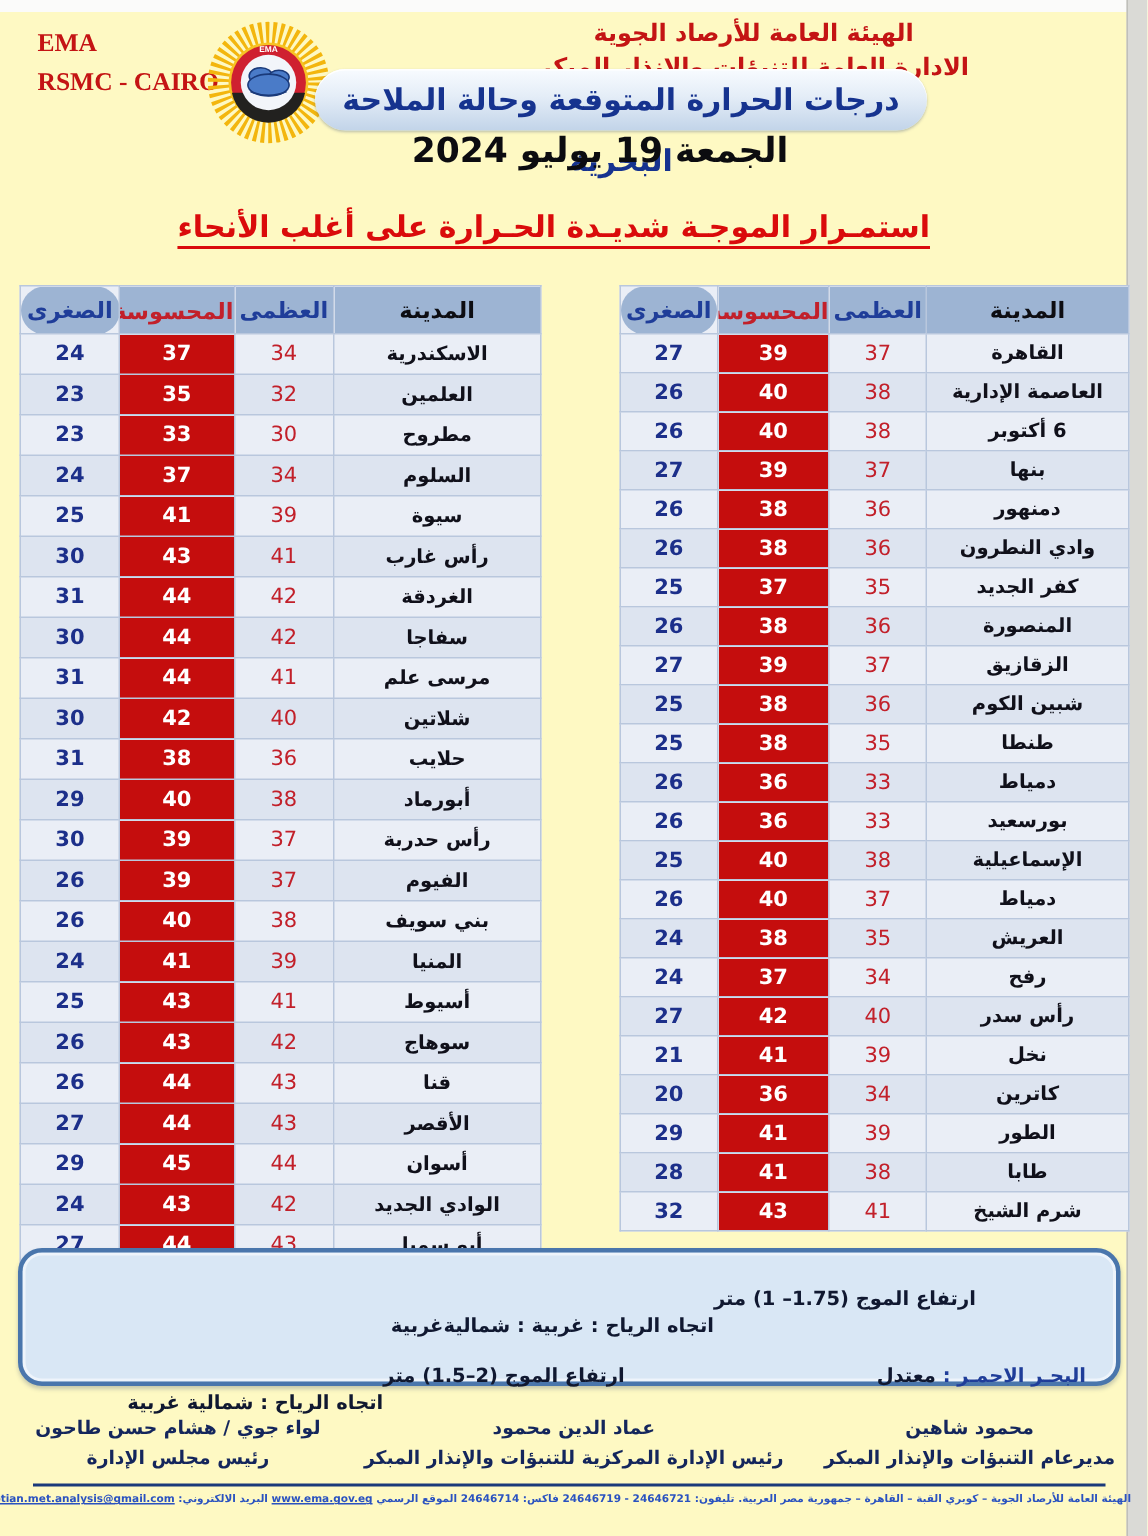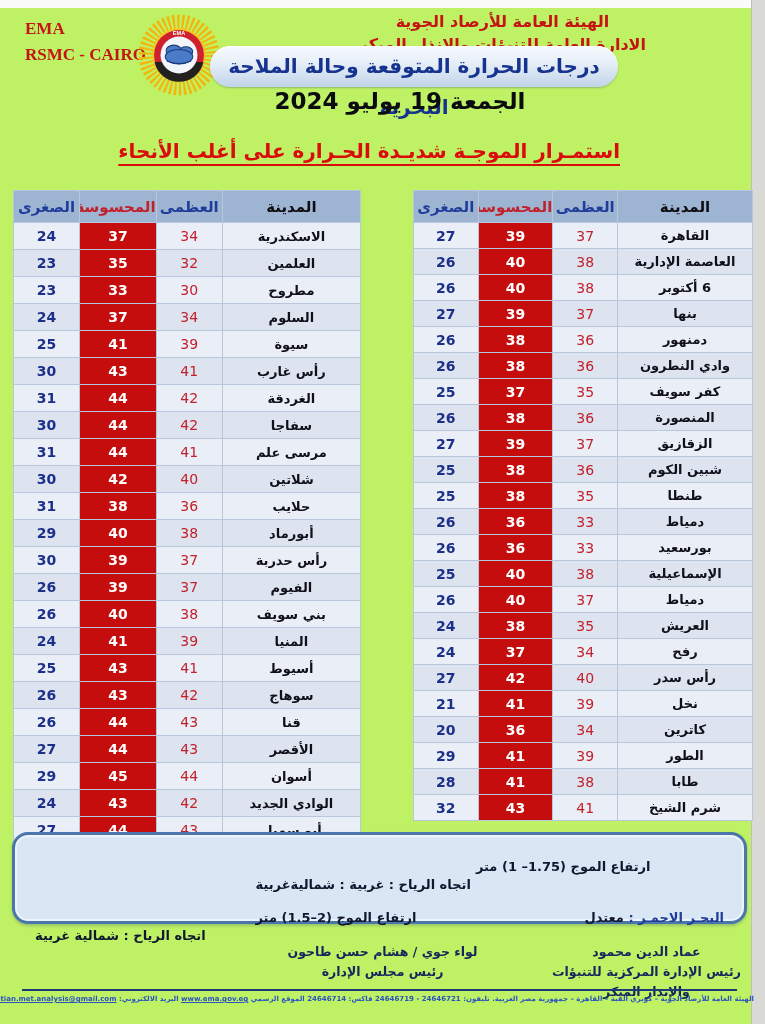--- a/index.html
+++ b/index.html
@@ -1,17 +1,17 @@
 <!DOCTYPE html>
 <html lang="ar"><head>
 <meta charset="utf-8">
 <style>
   html,body{margin:0;padding:0;}
   body{width:765px;height:1024px;background:#ffffff;font-family:"DejaVu Sans",sans-serif;overflow:hidden;}
-  #page{position:relative;width:765px;height:1024px;background:#bef264;}
+  #page{position:relative;width:765px;height:1024px;background:#fef9c3;}
   .strip-top{position:absolute;left:0;top:0;width:765px;height:8px;background:#fbfbfa;}
   .strip-right{position:absolute;right:0;top:0;width:13px;height:1024px;background:#dadad6;border-left:1px solid #bfbfba;}
 
   
   .ema-en{position:absolute;left:25px;top:16px;color:#c41414;font-family:"Liberation Serif",serif;font-weight:bold;font-size:17px;line-height:1.55;}
   .ema-ar{position:absolute;right:119px;top:10px;color:#c41414;font-weight:bold;font-size:16px;line-height:1.45;text-align:center;direction:rtl;}
   .logo{position:absolute;left:136px;top:12px;width:86px;height:86px;}
   .banner{position:absolute;left:210px;top:46px;width:408px;height:41px;border-radius:21px;
           background:linear-gradient(#f8fbff 0%,#e4edf7 45%,#c2d4e9 100%);
           box-shadow:0 1px 2px rgba(60,80,120,.35), inset 0 1px 0 #ffffff;
@@ -22,36 +22,36 @@
 
   
   table.fx{border-collapse:collapse;direction:rtl;table-layout:fixed;position:absolute;background:#eaeef6;border:1px solid #8fa6c4;}
   .t-left{left:13px;top:190px;width:348px;}
   .t-right{left:413px;top:190px;width:340px;}
   table.fx th,table.fx td{border:1px solid #b9c7dd;text-align:center;padding:0;overflow:hidden;}
   table.fx thead th{background:#9db4d3;height:31px;font-weight:bold;font-size:15px;}
   th.h-city{width:40%;color:#0d0d12;}
   th.h-max{width:19%;color:#1f3d99;}
   th.h-feels{width:22%;color:#c2202a;font-size:11.5px;}
-  th.h-min{width:19%;color:#1f3d99;}
+  th.h-min{width:19%;color:#1f3d99;border-radius:16px;}
   .t-right tbody td{height:25px;}
   .t-left tbody td{height:26px;}
   tbody tr:nth-child(even){background:#dde4f0;}
   td.c-city{font-weight:bold;font-size:13px;color:#10101a;}
   td.c-max{font-weight:normal;font-size:14px;color:#c2202a;}
   td.c-feels{font-weight:bold;font-size:14px;color:#ffffff;background:#c50d0d;border-left-color:#c50d0d;border-right-color:#c50d0d;border-top-color:#dfe3ee;border-bottom-color:#dfe3ee;}
   td.c-min{font-weight:bold;font-size:14px;color:#1c2f8a;}
 
   
   .marine{position:absolute;left:12px;top:832px;width:735px;height:92px;border:3px solid #4a76ac;border-radius:16px;
           background:#d9e7f5;box-shadow:inset 0 0 0 2px #eef4fb, 0 2px 3px rgba(70,90,120,.3);
           direction:rtl;display:grid;grid-template-rows:1fr 1fr;padding:6px 20px;box-sizing:border-box;}
   .marine-row{display:grid;grid-template-columns:36% 32% 32%;align-items:center;font-weight:bold;font-size:13px;color:#101830;}
   .sea-label{color:#1f3d99;}
-  .marine-cell.wind{text-align:left;margin-top:36px;}
+  .marine-cell.wind{text-align:right;margin-top:36px;}
   .marine-cell.wave{text-align:left;}
 
   
   .sigs{position:absolute;left:0;top:942px;width:765px;direction:rtl;display:grid;grid-template-columns:31% 38% 31%;color:#14265c;font-weight:bold;font-size:12.5px;text-align:center;line-height:1.6;}
   .sep{position:absolute;left:22px;top:989px;width:715px;border-top:2px solid #1a3a7a;}
   .footer{position:absolute;left:4px;top:995px;width:750px;direction:rtl;text-align:center;white-space:nowrap;font-size:7px;color:#2a52c0;font-weight:bold;}
   .lnk{text-decoration:underline;color:#2a52c0;cursor:pointer;}
 </style>
 </head>
 <body>
@@ -286,21 +286,21 @@
           <td class="c-feels">38</td>
           <td class="c-min">26</td>
         </tr>
         <tr>
           <td class="c-city">وادي النطرون</td>
           <td class="c-max">36</td>
           <td class="c-feels">38</td>
           <td class="c-min">26</td>
         </tr>
         <tr>
-          <td class="c-city">كفر سويف</td>
+          <td class="c-city">كفر الجديد</td>
           <td class="c-max">35</td>
           <td class="c-feels">37</td>
           <td class="c-min">25</td>
         </tr>
         <tr>
           <td class="c-city">المنصورة</td>
           <td class="c-max">36</td>
           <td class="c-feels">38</td>
           <td class="c-min">26</td>
         </tr>
@@ -407,20 +407,24 @@
         <span class="sea-label">البحـر الاحمـر :</span>
         <span>معتدل</span>
       </div>
       <div class="marine-cell wave">ارتفاع الموج (‪1.5–2‬) متر</div>
       <div class="marine-cell wind">اتجاه الرياح : شمالية غربية</div>
     </div>
   </div>
 
   <div class="sigs">
     <div>
+      <div>محمود شاهين</div>
+      <div>مديرعام التنبؤات والإنذار المبكر</div>
+    </div>
+    <div>
       <div>عماد الدين محمود</div>
       <div>رئيس الإدارة المركزية للتنبؤات والإنذار المبكر</div>
     </div>
     <div>
       <div>لواء جوي / هشام حسن طاحون</div>
       <div>رئيس مجلس الإدارة</div>
     </div>
   </div>
 
   <div class="sep"></div>

